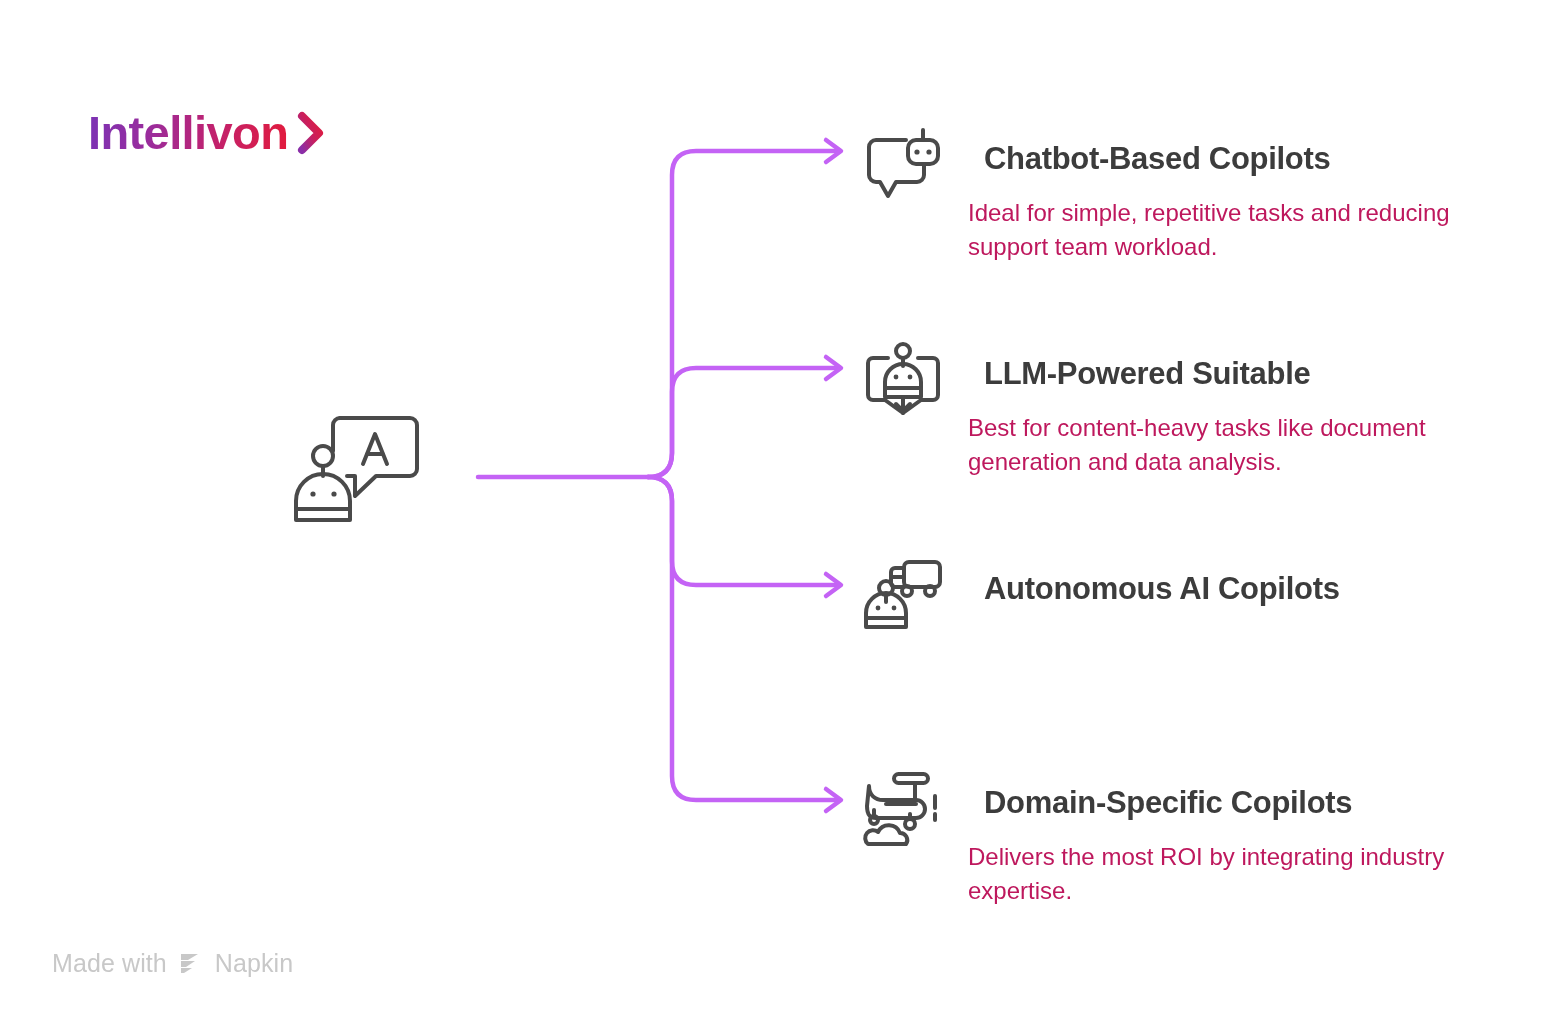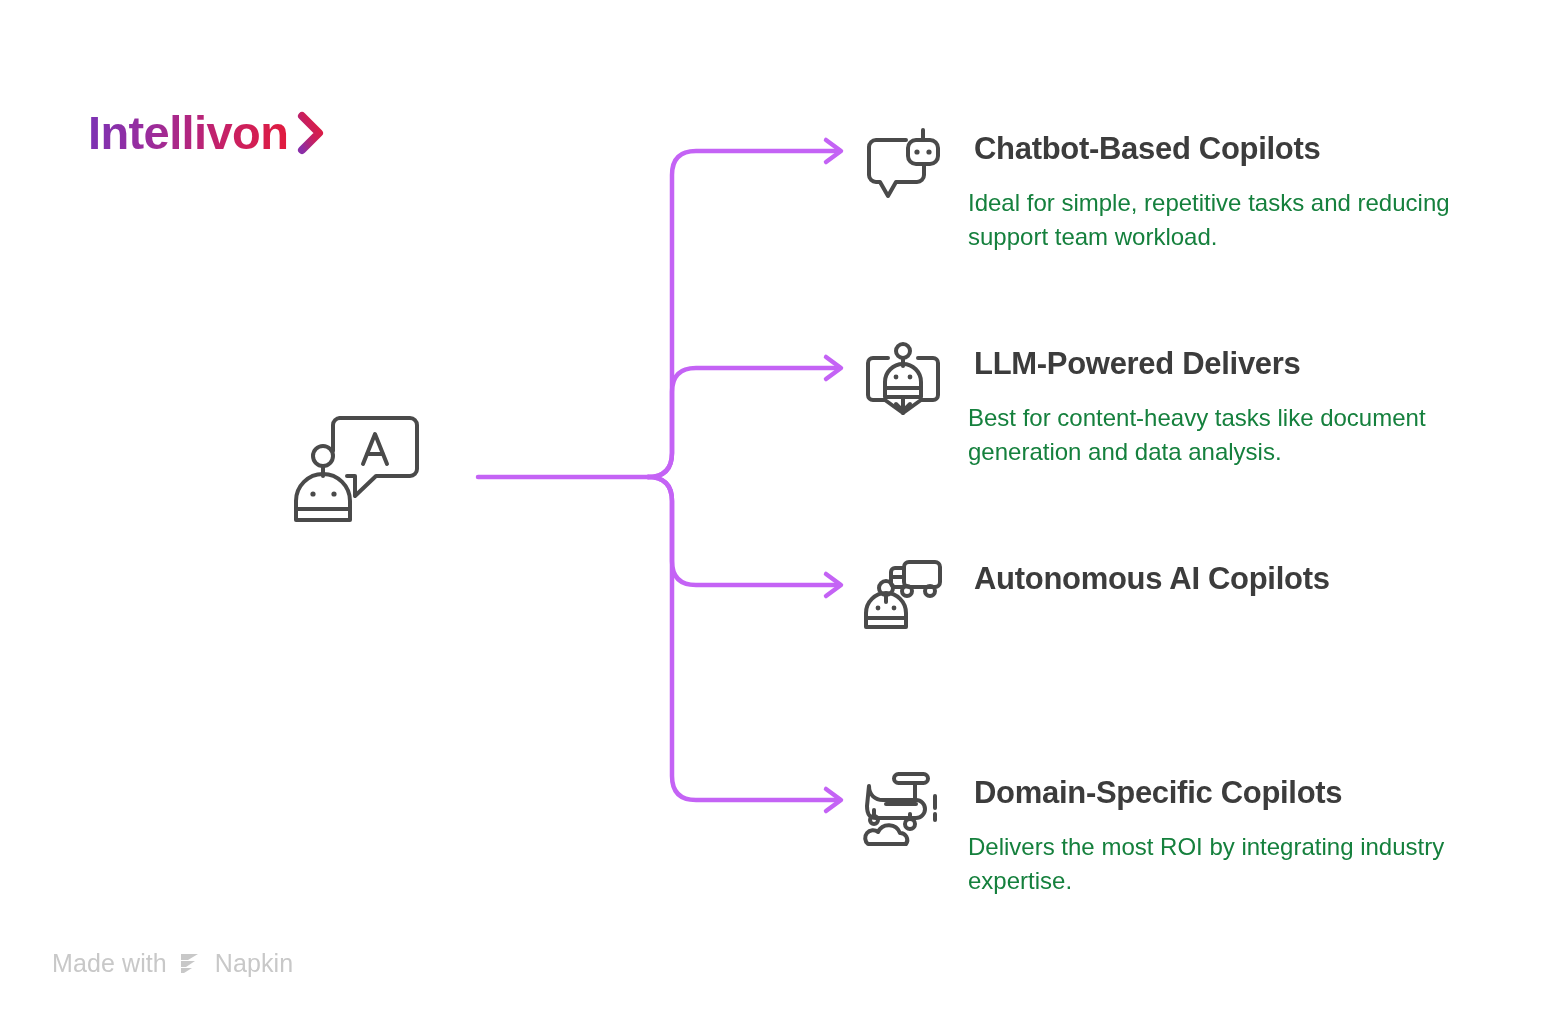--- a/index.html
+++ b/index.html
@@ -72,27 +72,27 @@
     left: 108px;
     top: 0;
     width: 520px;
   }
   .branch-title {
     font-size: 31px;
     font-weight: 700;
     color: #3c3c3c;
     letter-spacing: -0.3px;
     line-height: 1.1;
-    margin: 6px;
+    margin: 16px;
     white-space: nowrap;
   }
   .branch-desc {
     font-size: 24px;
     font-weight: 400;
-    color: #15803d;
+    color: #be185d;
     line-height: 1.42;
     margin: 20px 0 0 0;
     max-width: 500px;
   }
 
   #row-0 { top: 126px; }
   #row-1 { top: 341px; }
   #row-2 { top: 556px; }
   #row-3 { top: 770px; }
 
@@ -211,21 +211,21 @@
       <circle cx="43" cy="10" r="7"></circle>
       <path d="M43 17 v8"></path>
 
       <circle cx="36" cy="36" r="2.4" fill="#4a4a4a" stroke="none"></circle>
       <circle cx="50" cy="36" r="2.4" fill="#4a4a4a" stroke="none"></circle>
 
       <path d="M43 56 v14 l-7 -7 M43 70 l7 -7"></path>
     </g>
   </svg>
   <div class="branch-text">
-    <h2 class="branch-title">LLM-Powered Delivers</h2>
+    <h2 class="branch-title">LLM-Powered Suitable</h2>
     <p class="branch-desc">Best for content-heavy tasks like document generation and data analysis.</p>
   </div>
 </div>
 
 <div class="branch-row" id="row-2">
   <svg class="branch-icon" viewBox="0 0 86 78">
     <g fill="none" stroke="#4a4a4a" stroke-width="4" stroke-linecap="round" stroke-linejoin="round">
 
       <rect x="44" y="6" width="36" height="25" rx="5"></rect>
 

